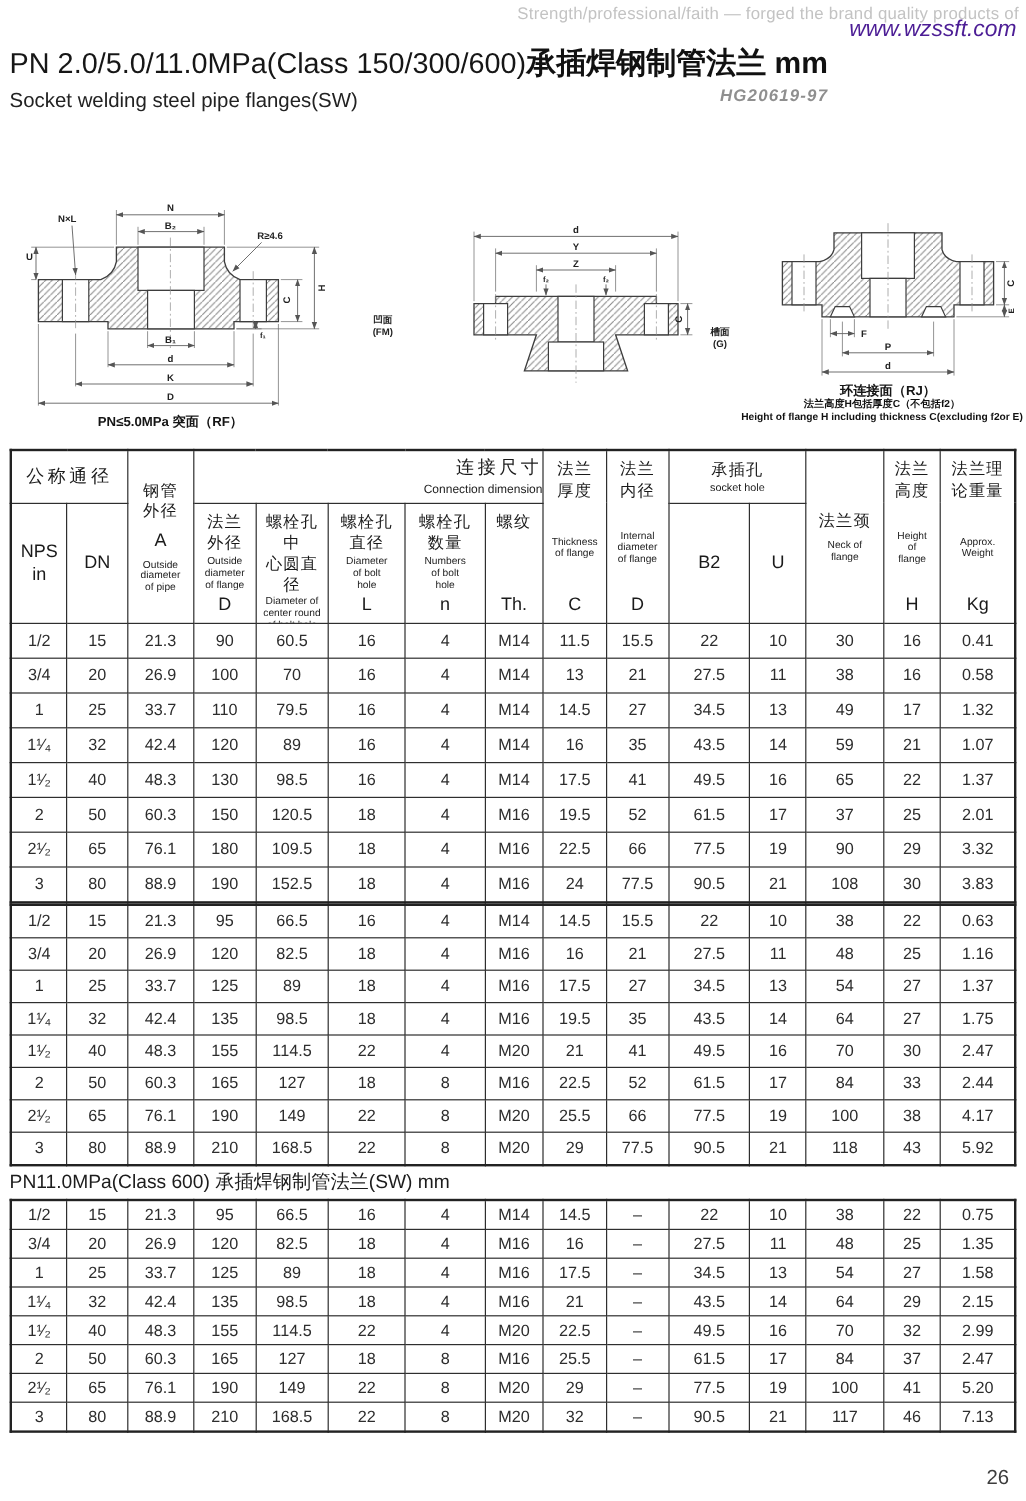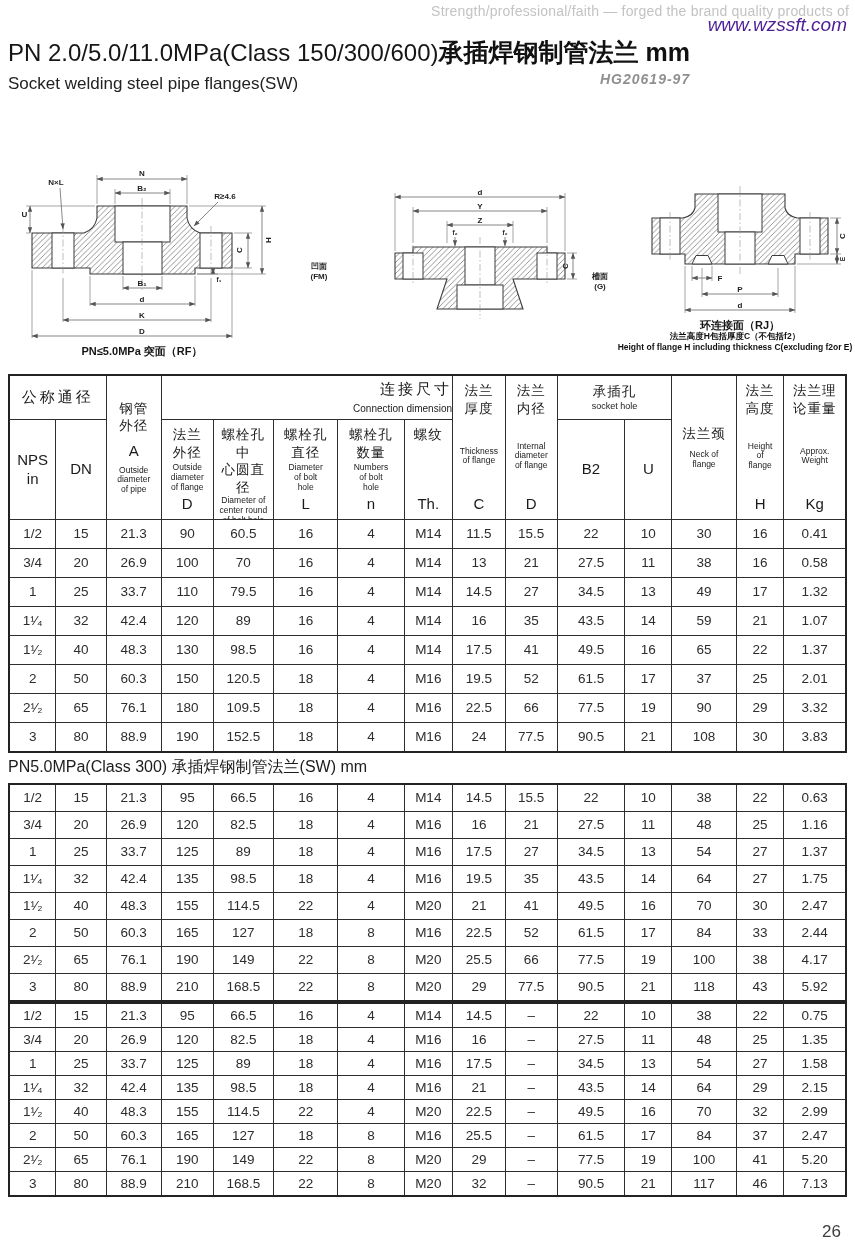--- a/index.html
+++ b/index.html
@@ -547,21 +547,20 @@
           <td>77.5</td>
           <td>90.5</td>
           <td>21</td>
           <td>108</td>
           <td>30</td>
           <td>3.83</td>
         </tr>
       </tbody>
   </table>
 
-  <div class="sec-title" id="t2">PN5.0MPa(Class 300) 承插焊钢制管法兰(SW)  mm</div>
 
   <table class="spec s2">
     <colgroup>
         <col class="w1">
         <col class="w2">
         <col class="w3">
         <col class="w4">
         <col class="w5">
         <col class="w6">
         <col class="w7">
@@ -707,20 +706,21 @@
           <td>77.5</td>
           <td>90.5</td>
           <td>21</td>
           <td>118</td>
           <td>43</td>
           <td>5.92</td>
         </tr>
       </tbody>
   </table>
 
+  <div class="sec-title" id="t3">PN11.0MPa(Class 600) 承插焊钢制管法兰(SW)  mm</div>
 
   <table class="spec s3">
     <colgroup>
         <col class="w1">
         <col class="w2">
         <col class="w3">
         <col class="w4">
         <col class="w5">
         <col class="w6">
         <col class="w7">

